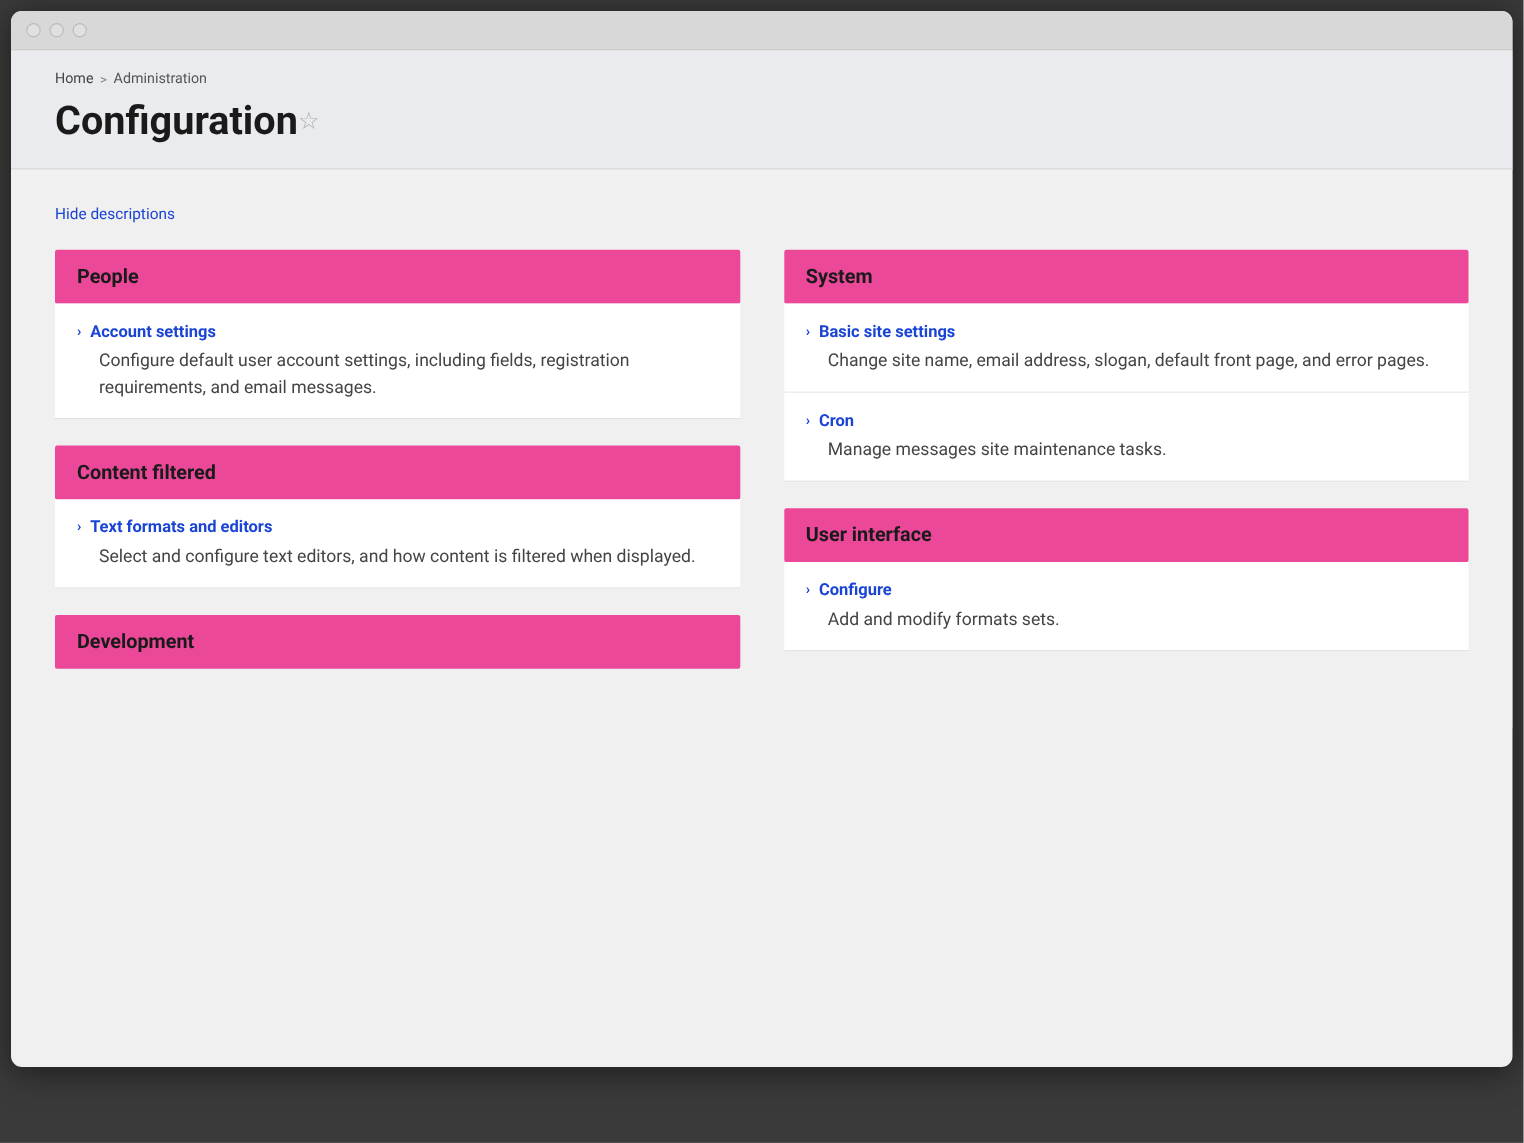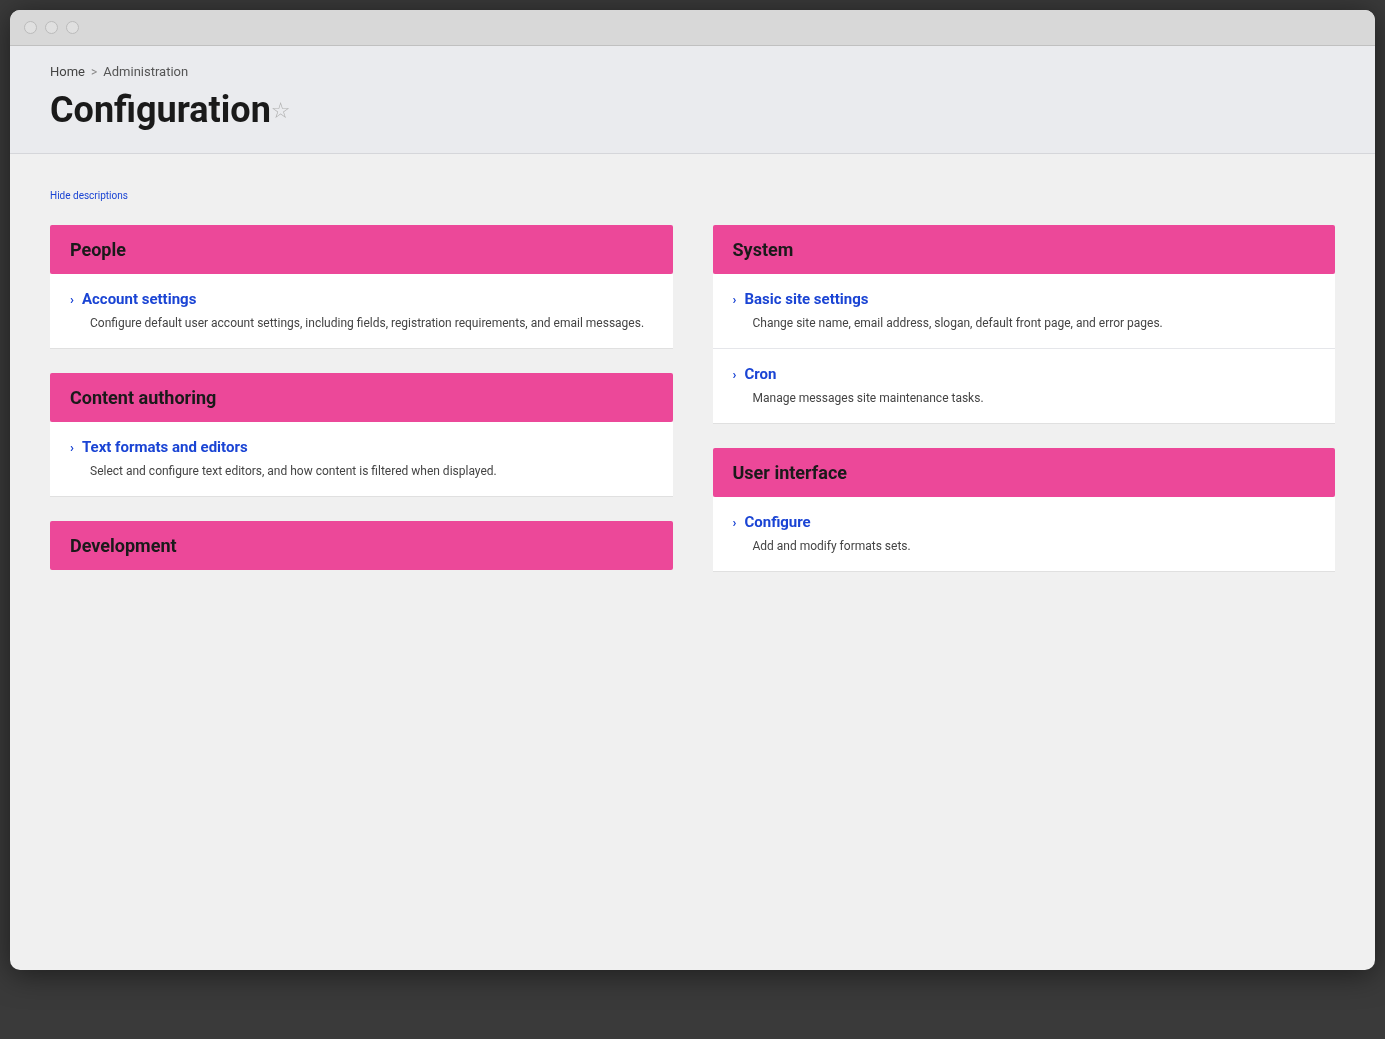--- a/index.html
+++ b/index.html
@@ -87,21 +87,21 @@
       cursor: pointer;
     }
 
     
     .page-content {
       padding: 30px 40px;
     }
 
     .hide-descriptions-link {
       color: #1a44d4;
-      font-size: 10px;
+      font-size: 14px;
       text-decoration: none;
       cursor: pointer;
       display: inline-block;
       margin-bottom: 24px;
     }
 
     .two-column-layout {
       display: grid;
       grid-template-columns: 1fr 1fr;
       gap: 0 40px;
@@ -158,21 +158,21 @@
 
     .config-item-link {
       color: #1a44d4;
       font-size: 15px;
       font-weight: 700;
       text-decoration: none;
       cursor: pointer;
     }
 
     .config-item-description {
-      font-size: 12px;
+      font-size: 16px;
       color: #444;
       line-height: 1.5;
       margin-left: 20px;
     }
   </style>
 </head>
 <body>
 
 <div class="window">
 
@@ -214,21 +214,21 @@
                   <span class="chevron-icon">›</span>
                   <a class="config-item-link">Account settings</a>
                 </div>
                 <p class="config-item-description">Configure default user account settings, including fields, registration requirements, and email messages.</p>
               </div>
             </div>
           </div>
 
           <div class="section-block">
             <div class="section-header">
-              <span class="section-title">Content authoring</span>
+              <span class="section-title">Content filtered</span>
             </div>
             <div class="section-items">
               <div class="config-item">
                 <div class="config-item-title-row">
                   <span class="chevron-icon">›</span>
                   <a class="config-item-link">Text formats and editors</a>
                 </div>
                 <p class="config-item-description">Select and configure text editors, and how content is filtered when displayed.</p>
               </div>
             </div>

